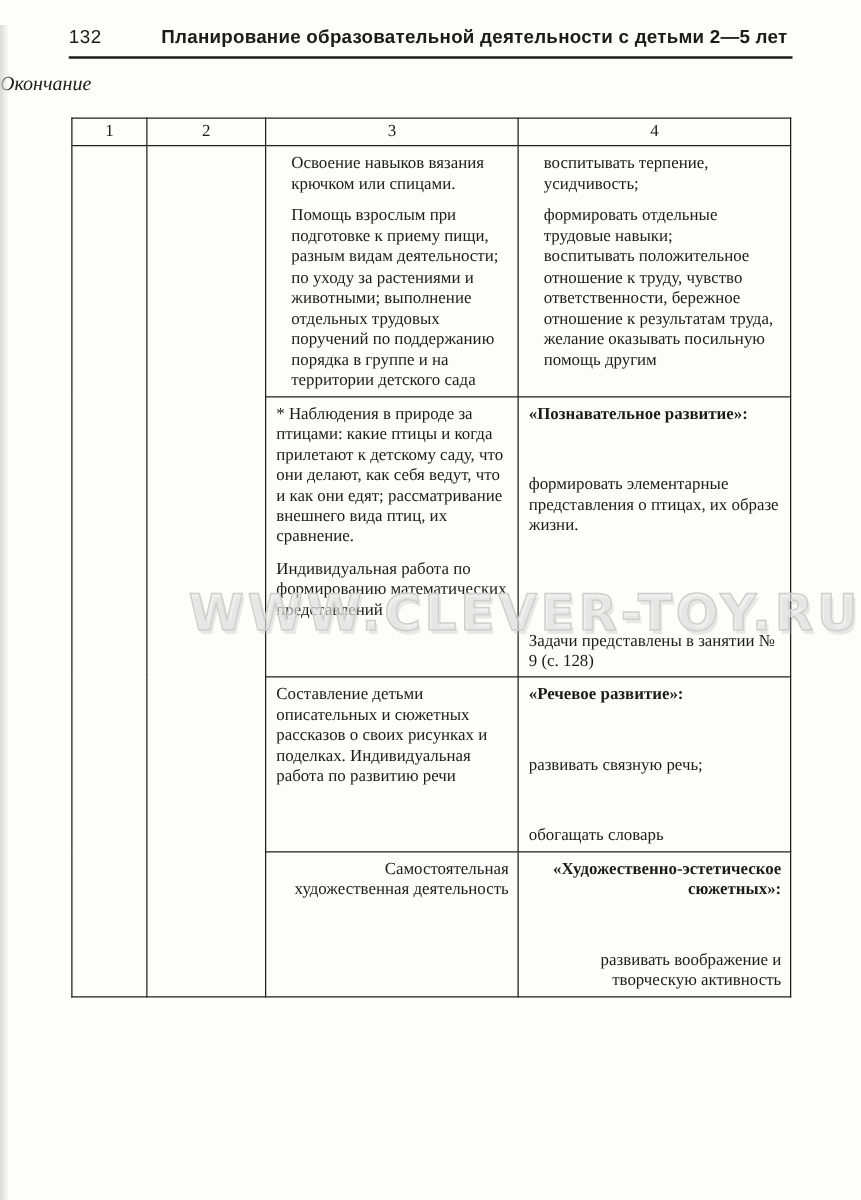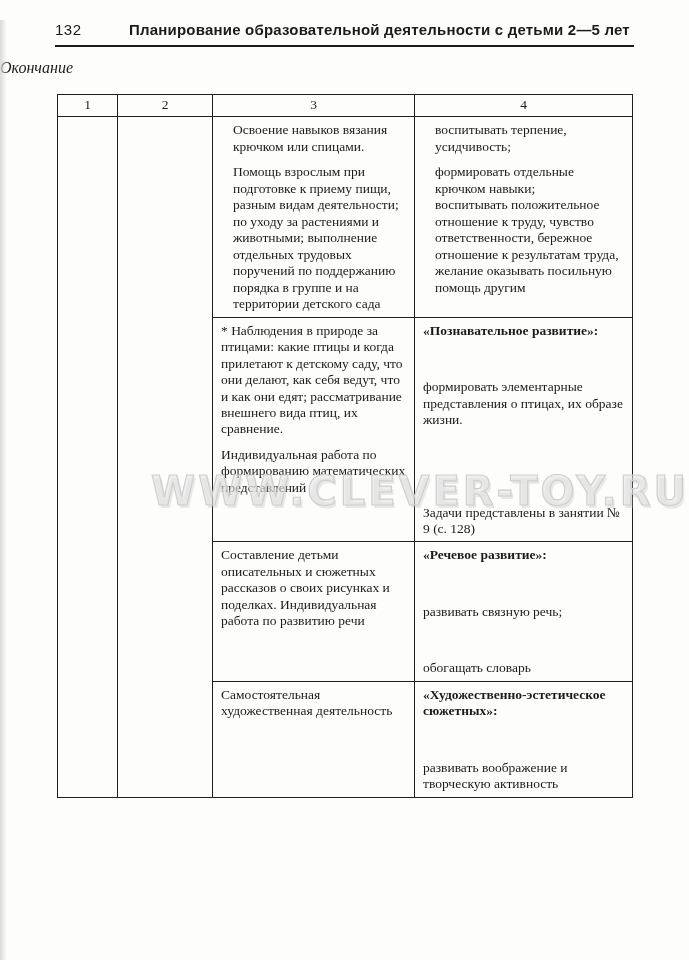--- a/index.html
+++ b/index.html
@@ -50,21 +50,21 @@
     text-align:center;
     padding:2px 0 3px 0;
     height:16px;
     font-size:13.5px;
   }
   col.c1{width:60px;} col.c2{width:95px;} col.c3{width:202px;} col.c4{width:218px;}
 
   tr.row-1 td.cell{height:178px;padding-left:20px;}
   tr.row-2 td.cell{height:168px;}
   tr.row-3 td.cell{height:79px;}
-  tr.row-4 td.cell{height:69px;}
+  tr.row-4 td.cell{height:69px;text-align:right;}
 
   td p{margin:0;}
   td p.gap-top{margin-top:9px;}
   td p.note{margin-top:76px;}
   .area-title{font-weight:bold;display:block;}
   .body-line{display:block;margin-top:40px;}
 
   .watermark{
     position:absolute;
     left:0;right:0;top:448px;
@@ -113,21 +113,21 @@
     <tbody>
       <tr class="row-1">
         <td rowspan="4"></td>
         <td rowspan="4"></td>
         <td class="cell">
           <p>Освоение навыков вязания крючком или спицами.</p>
           <p class="gap-top">Помощь взрослым при подготовке к приему пищи, разным видам деятельности; по уходу за растениями и животными; выполнение отдельных трудовых поручений по поддержанию порядка в группе и на территории детского сада</p>
         </td>
         <td class="cell">
           <p>воспитывать терпение, усидчивость;</p>
-          <p class="gap-top">формировать отдельные крючком навыки;</p>
+          <p class="gap-top">формировать отдельные трудовые навыки;</p>
           <p>воспитывать положительное отношение к труду, чувство ответственности, бережное отношение к результатам труда, желание оказывать посильную помощь другим</p>
         </td>
       </tr>
       <tr class="row-2">
         <td class="cell">
           <p>* Наблюдения в природе за птицами: какие птицы и когда прилетают к детскому саду, что они делают, как себя ведут, что и как они едят; рассматривание внешнего вида птиц, их сравнение.</p>
           <p class="gap-top">Индивидуальная работа по формированию математических представлений</p>
         </td>
         <td class="cell">
           <p>

